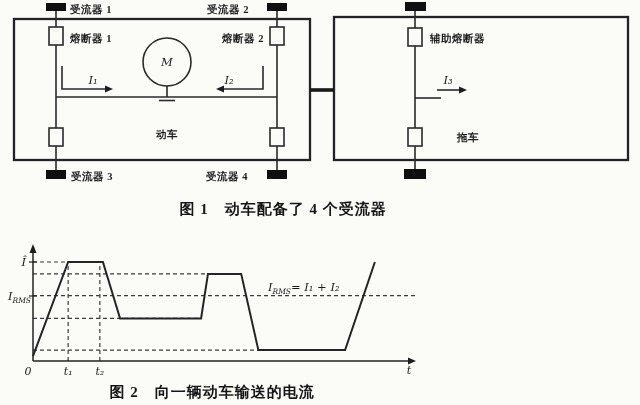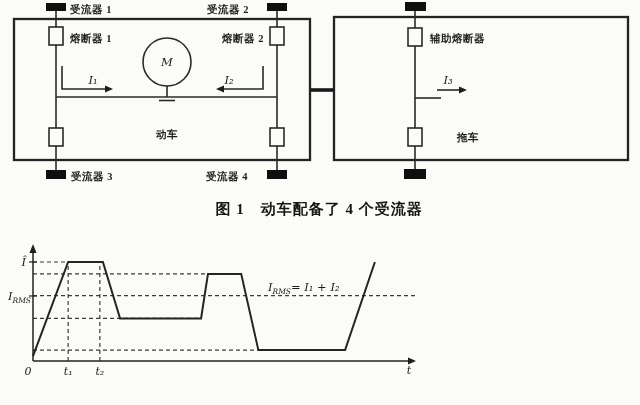--- a/index.html
+++ b/index.html
@@ -18,21 +18,21 @@
   .cjk{font-family:"Liberation Serif",serif;font-size:10.5px;font-weight:700;fill:#1c1c1c;letter-spacing:0.5px;}
   .ital{font-family:"DejaVu Serif",serif;font-style:italic;font-size:11.5px;fill:#1c1c1c;}
   .sub{font-size:7.5px;}
   .axis{stroke:#222;stroke-width:1.5;fill:none;}
   .dash{stroke:#3c3c3c;stroke-width:1.2;stroke-dasharray:4 3;fill:none;}
   .wave{stroke:#242424;stroke-width:2;fill:none;stroke-linejoin:miter;}
   .tickmark{stroke:#222;stroke-width:1.2;}
   .xtick{font-family:"DejaVu Serif",serif;font-style:italic;font-size:11px;fill:#1c1c1c;text-anchor:middle;}
   
   .caption{position:absolute;text-align:center;font-weight:700;font-size:15px;color:#161616;letter-spacing:1px;white-space:nowrap;}
-  #caption1{top:200px;left:0;width:566px;padding-left:36px;}
+  #caption1{top:200px;left:0;width:566px;}
   #caption2{top:383px;left:0;width:424px;}
   .fig-no{margin-right:16px;}
 </style>
 </head>
 <body>
 
 <div id="page">
 
   <svg id="fig1-svg" width="640" height="196" viewBox="0 0 640 196">
 
@@ -122,14 +122,17 @@
     </text>
 
     <text class="xtick" x="28" y="133" font-style="normal">0</text>
     <text class="xtick" x="409" y="132">t</text>
 
     <text x="268" y="49">
       <tspan class="ital" font-size="12">I</tspan><tspan class="ital sub" dy="2.5">RMS</tspan><tspan class="ital" font-size="12" dy="-2.5">= I₁ + I₂</tspan>
     </text>
   </svg>
 
+  <div class="caption" id="caption2">
+    <span class="fig-no">图 2</span><span>向一辆动车输送的电流</span>
+  </div>
 
 </div>
 
 </body></html>

